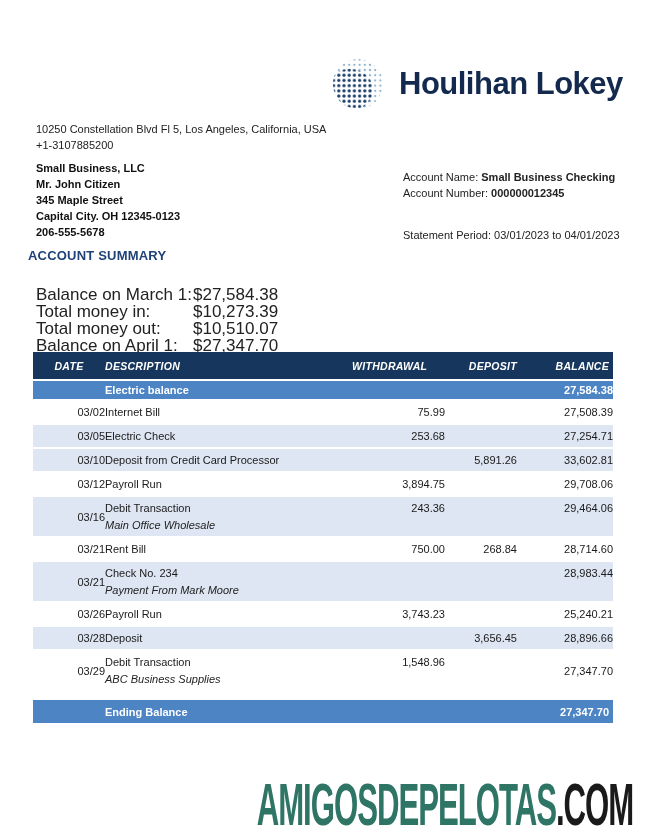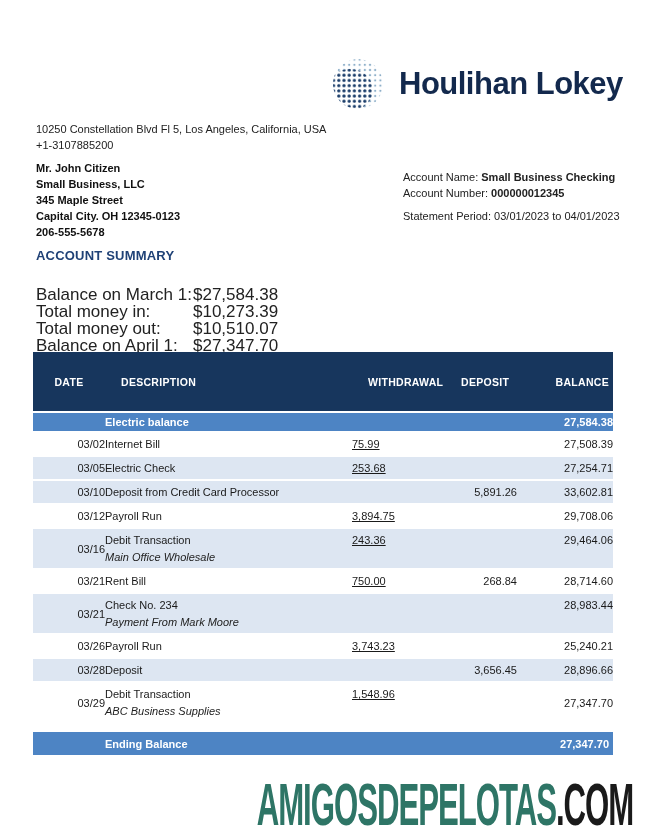--- a/index.html
+++ b/index.html
@@ -13,43 +13,43 @@
 
   
   .bank-address{position:absolute;left:36px;top:121px;font-size:11px;line-height:16px;color:#222;}
 
   
   .customer{position:absolute;left:36px;top:160px;font-size:11px;line-height:16px;font-weight:bold;color:#111;}
 
   
   .account-info{position:absolute;left:403px;top:169px;font-size:11px;line-height:16px;color:#222;}
   .account-info .val{font-weight:bold;}
-  .account-info .period{margin-top:7px;text-align:center;}
-
-  
-  .summary-title{position:absolute;left:36px;top:248px;font-size:13px;font-weight:bold;color:#1F4176;letter-spacing:0.2px;}
+  .account-info .period{margin-top:26px;text-align:center;}
+
+  
+  .summary-title{position:absolute;left:28px;top:248px;font-size:13px;font-weight:bold;color:#1F4176;letter-spacing:0.2px;}
   .summary{position:absolute;left:36px;top:286px;font-size:17px;line-height:17px;color:#222;display:grid;grid-template-columns:157px auto;}
 
   
   .tx-wrap{position:absolute;left:33px;top:352px;width:580px;}
   table.tx{width:580px;border-collapse:collapse;table-layout:fixed;font-size:11px;color:#1a1a1a;}
   table.tx col.c-date{width:72px;}
   table.tx col.c-desc{width:247px;}
   table.tx col.c-wd{width:93px;}
   table.tx col.c-dep{width:72px;}
   table.tx col.c-bal{width:96px;}
   table.tx tr{border-bottom:2px solid #ffffff;}
-  table.tx th{background:#17365D;color:#ffffff;font-size:10.5px;font-weight:bold;letter-spacing:0.3px;height:27px;padding:16px;}
+  table.tx th{background:#17365D;color:#ffffff;font-size:10.5px;font-weight:bold;letter-spacing:0.3px;height:27px;padding:0;font-style:italic;}
   table.tx th.h-date{text-align:center;}
   table.tx th.h-desc,table.tx th.h-wd{text-align:left;}
   table.tx th.h-dep,table.tx th.h-bal{text-align:right;}
   table.tx th.h-bal{padding-right:4px;}
   table.tx td{padding:5px 0;vertical-align:middle;}
   td.t-date{text-align:right;}
-  td.t-wd{text-align:left;text-decoration:underline;}
+  td.t-wd{text-align:right;}
   td.t-dep{text-align:right;}
   td.t-bal{text-align:right;padding-right:4px;}
   tr.band{background:#4D84C4;color:#ffffff;font-weight:bold;}
   tr.band td{padding:3px 0;}
   tr.alt{background:#DDE6F2;}
   .note{display:block;font-style:italic;margin-top:5px;color:#222;}
   .ending-row{margin-top:8px;background:#4D84C4;color:#fff;font-weight:bold;font-size:11px;
     display:flex;align-items:center;height:23px;justify-content:center;}
   .ending-row .e-label{margin-left:72px;}
   .ending-row .e-val{margin-left:auto;margin-right:4px;}
@@ -86,22 +86,22 @@
     </svg>
     <div class="logo-word">Houlihan Lokey</div>
   </div>
 
   <div class="bank-address">
     <div>10250 Constellation Blvd Fl 5, Los Angeles, California, USA</div>
     <div>+1-3107885200</div>
   </div>
 
   <div class="customer">
+    <div>Small Business, LLC</div>
     <div>Mr. John Citizen</div>
-    <div>Small Business, LLC</div>
     <div>345 Maple Street</div>
     <div>Capital City. OH 12345-0123</div>
     <div>206-555-5678</div>
   </div>
 
   <div class="account-info">
     <div>
       <span>Account Name: </span><span class="val">Small Business Checking</span>
     </div>
     <div>

